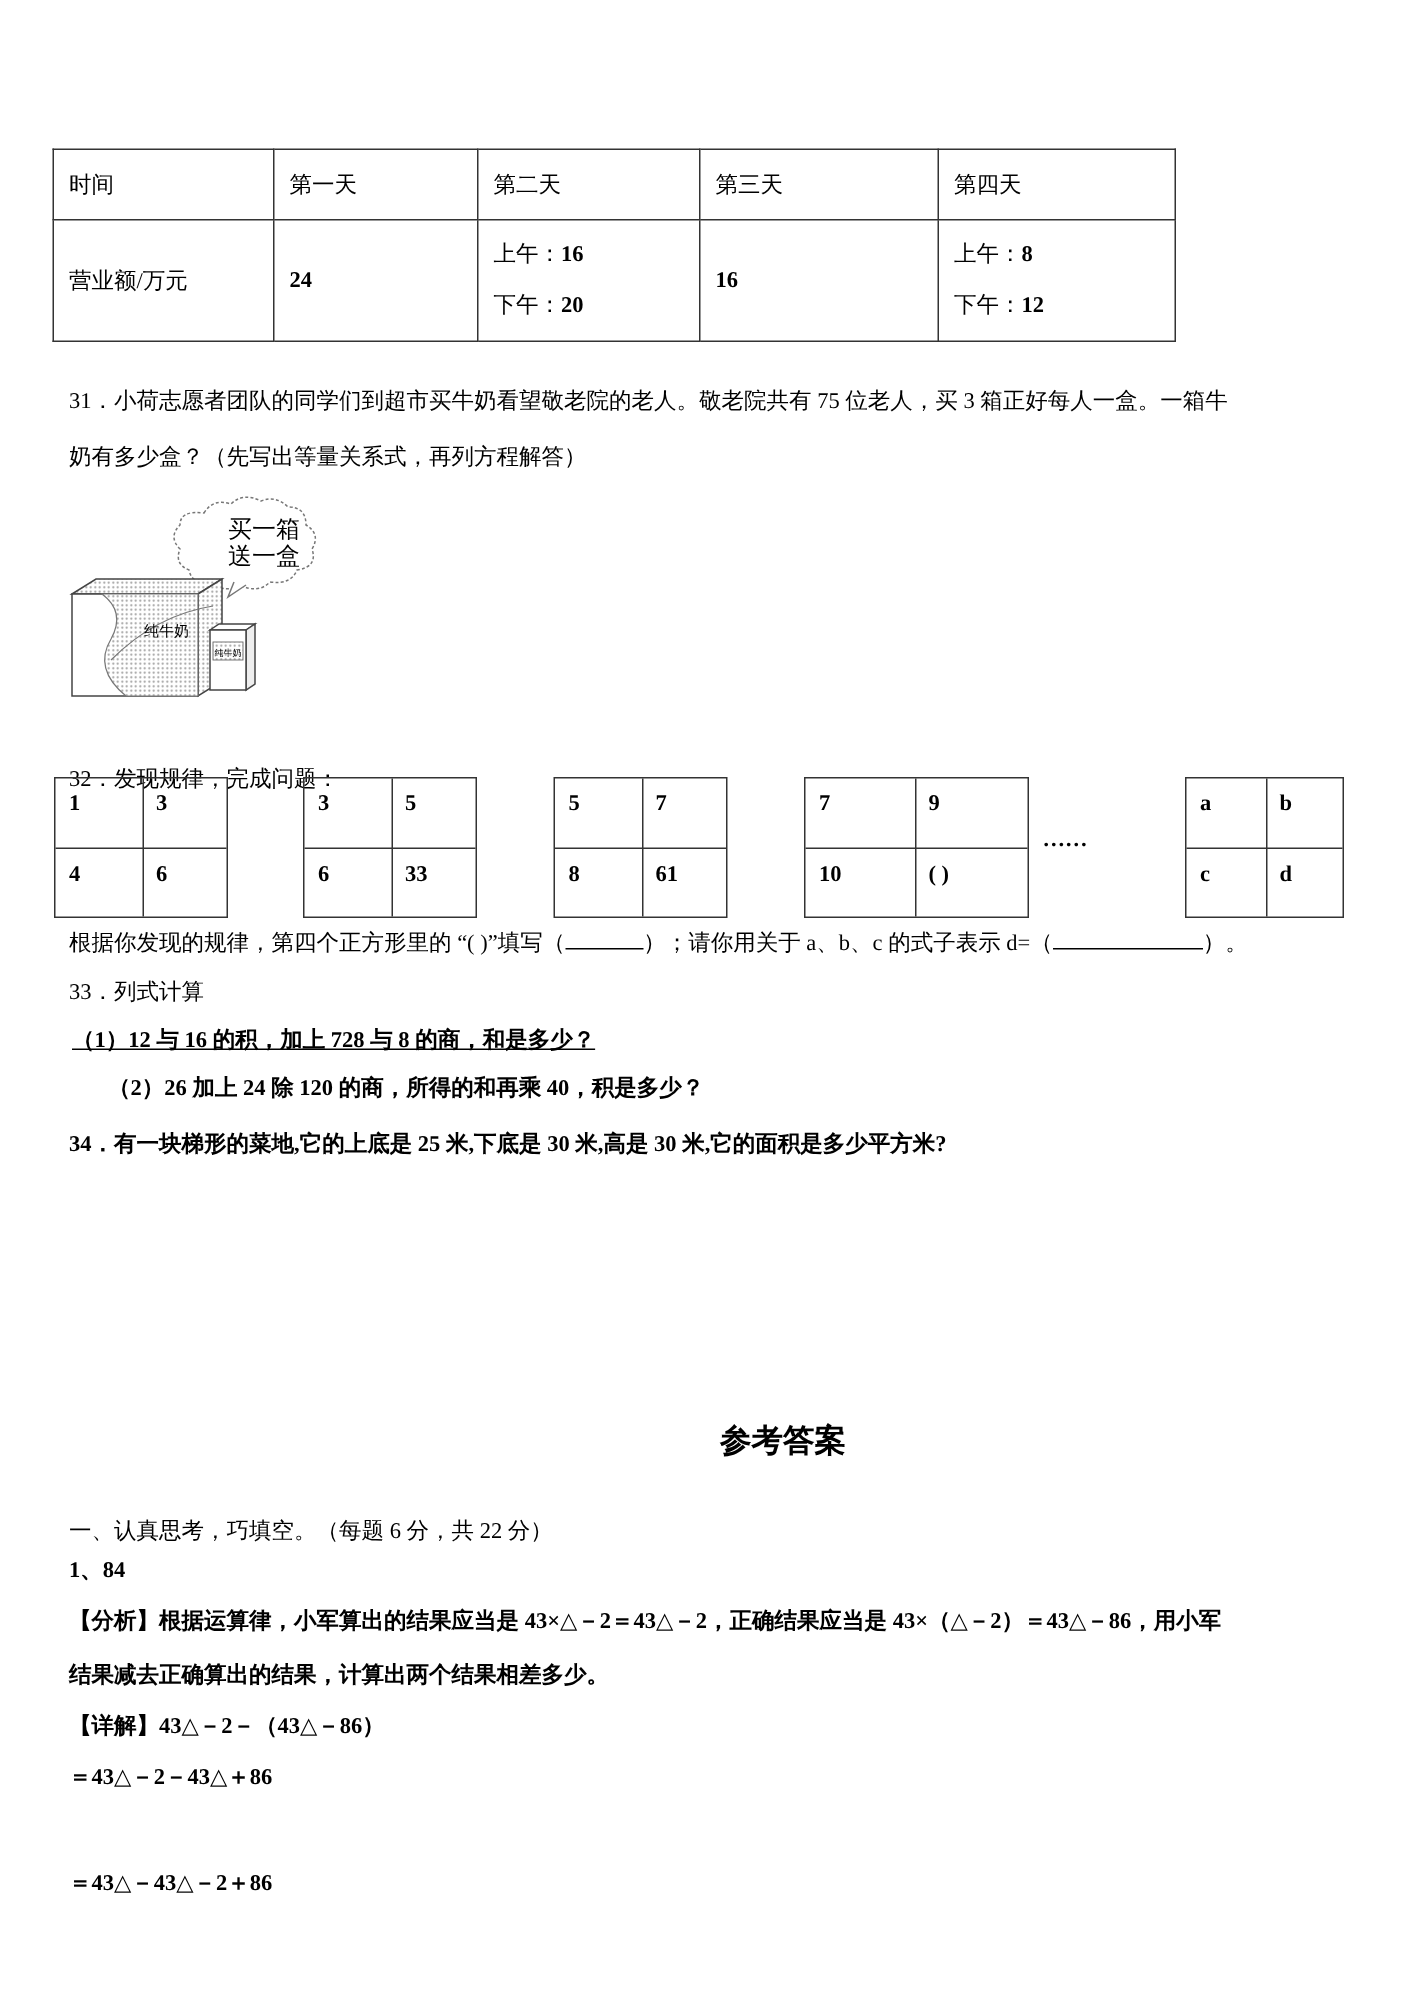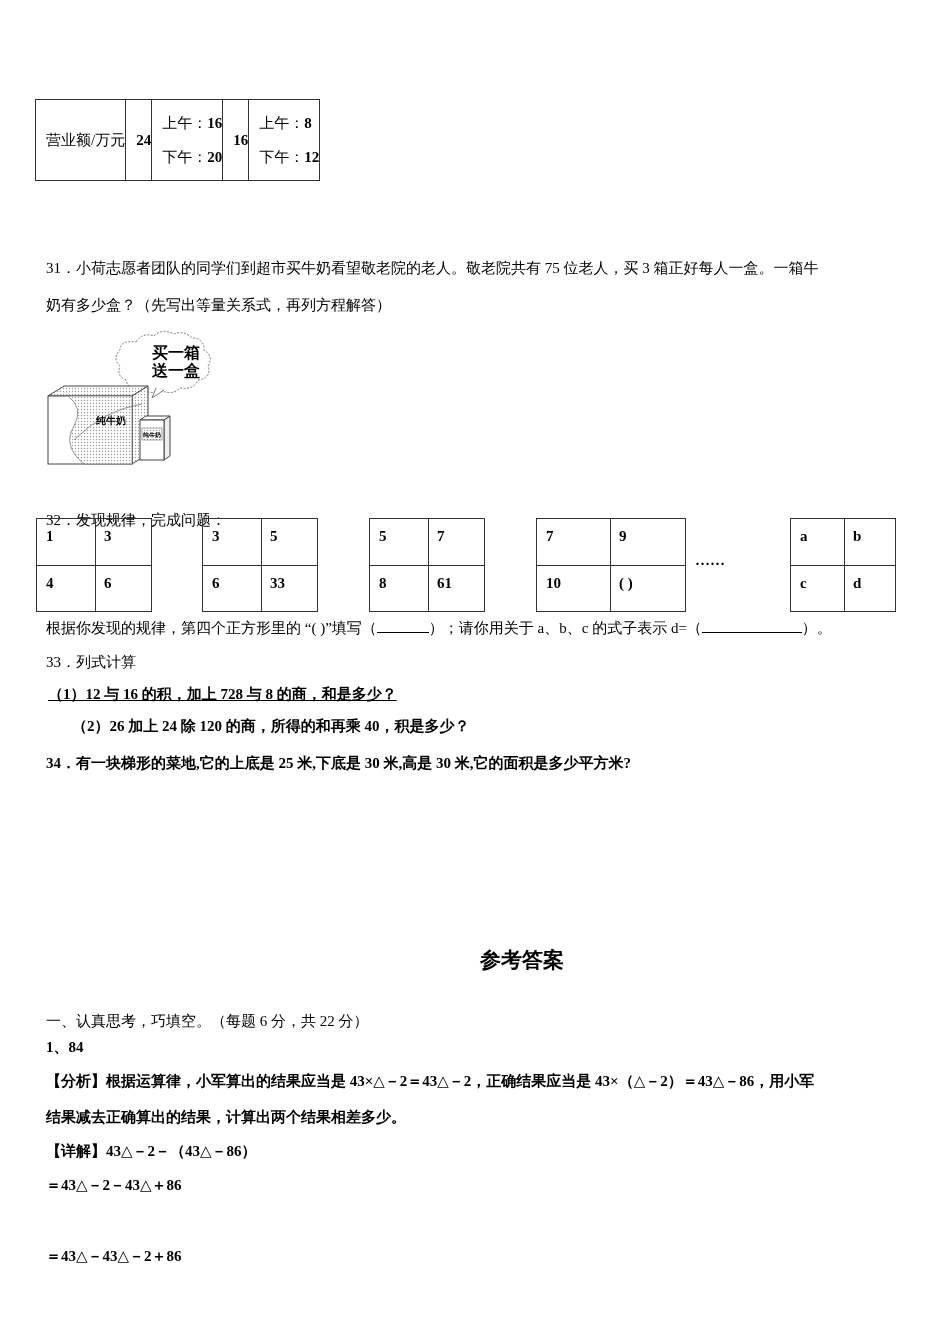--- a/index.html
+++ b/index.html
@@ -26,40 +26,47 @@
 
   .title { position: absolute; top: 946px; left: 0; width: 950px; text-align: center; font-size: 21px; font-weight: bold;
            font-family: "Liberation Sans", "DejaVu Sans", sans-serif; padding-left: 47px; }
   .blank { display: inline-block; border-bottom: 1px solid #000; height: 14px; vertical-align: baseline; }
 </style>
 </head>
 <body>
 
 <table class="sales">
   <tbody>
+      <tr class="h">
+    <td style="width:136px">时间</td>
+    <td style="width:125px">第一天</td>
+    <td style="width:137px">第二天</td>
+    <td style="width:148px">第三天</td>
+    <td style="width:147px">第四天</td>
+  </tr>
   <tr class="v">
     <td>营业额/万元</td>
     <td class="b">24</td>
     <td>
       <span class="line"><span class="lbl">上午：</span><span>16</span></span>
       <span class="line"><span class="lbl">下午：</span><span>20</span></span>
     </td>
     <td class="b">16</td>
     <td>
       <span class="line"><span class="lbl">上午：</span><span>8</span></span>
       <span class="line"><span class="lbl">下午：</span><span>12</span></span>
     </td>
   </tr>
 </tbody>
   </table>
 
 <div class="para abs" style="top:258px;">31．小荷志愿者团队的同学们到超市买牛奶看望敬老院的老人。敬老院共有 75 位老人，买 3 箱正好每人一盒。一箱牛</div>
 <div class="para abs" style="top:295px;">奶有多少盒？（先写出等量关系式，再列方程解答）</div>
 
-<div class="abs" style="left:44px; top:330px; width:200px; height:140px;font-weight:bold;">
+<div class="abs" style="left:44px; top:330px; width:200px; height:140px;">
   <svg width="200" height="140" viewBox="0 0 200 140">
     <defs>
       <pattern id="dots" width="3" height="3" patternUnits="userSpaceOnUse">
         <rect width="3" height="3" fill="#fff"></rect>
         <circle cx="1.5" cy="1.5" r="0.7" fill="#999"></circle>
       </pattern>
     </defs>
 
     <path d="M92,12 q6,-10 18,-6 q8,-8 20,-2 q10,-4 18,4 q12,0 12,12 q10,6 4,16 q4,12 -10,14 q-4,10 -18,8 q-8,8 -20,2 q-10,6 -20,-2 q-12,2 -14,-8 q-10,-4 -6,-14 q-8,-8 0,-16 q0,-10 16,-8 z" fill="#fff" stroke="#777" stroke-width="1" stroke-dasharray="2,1.5"></path>
     <path d="M112,58 l-4,10 l12,-8" fill="#fff" stroke="#777" stroke-width="1"></path>

